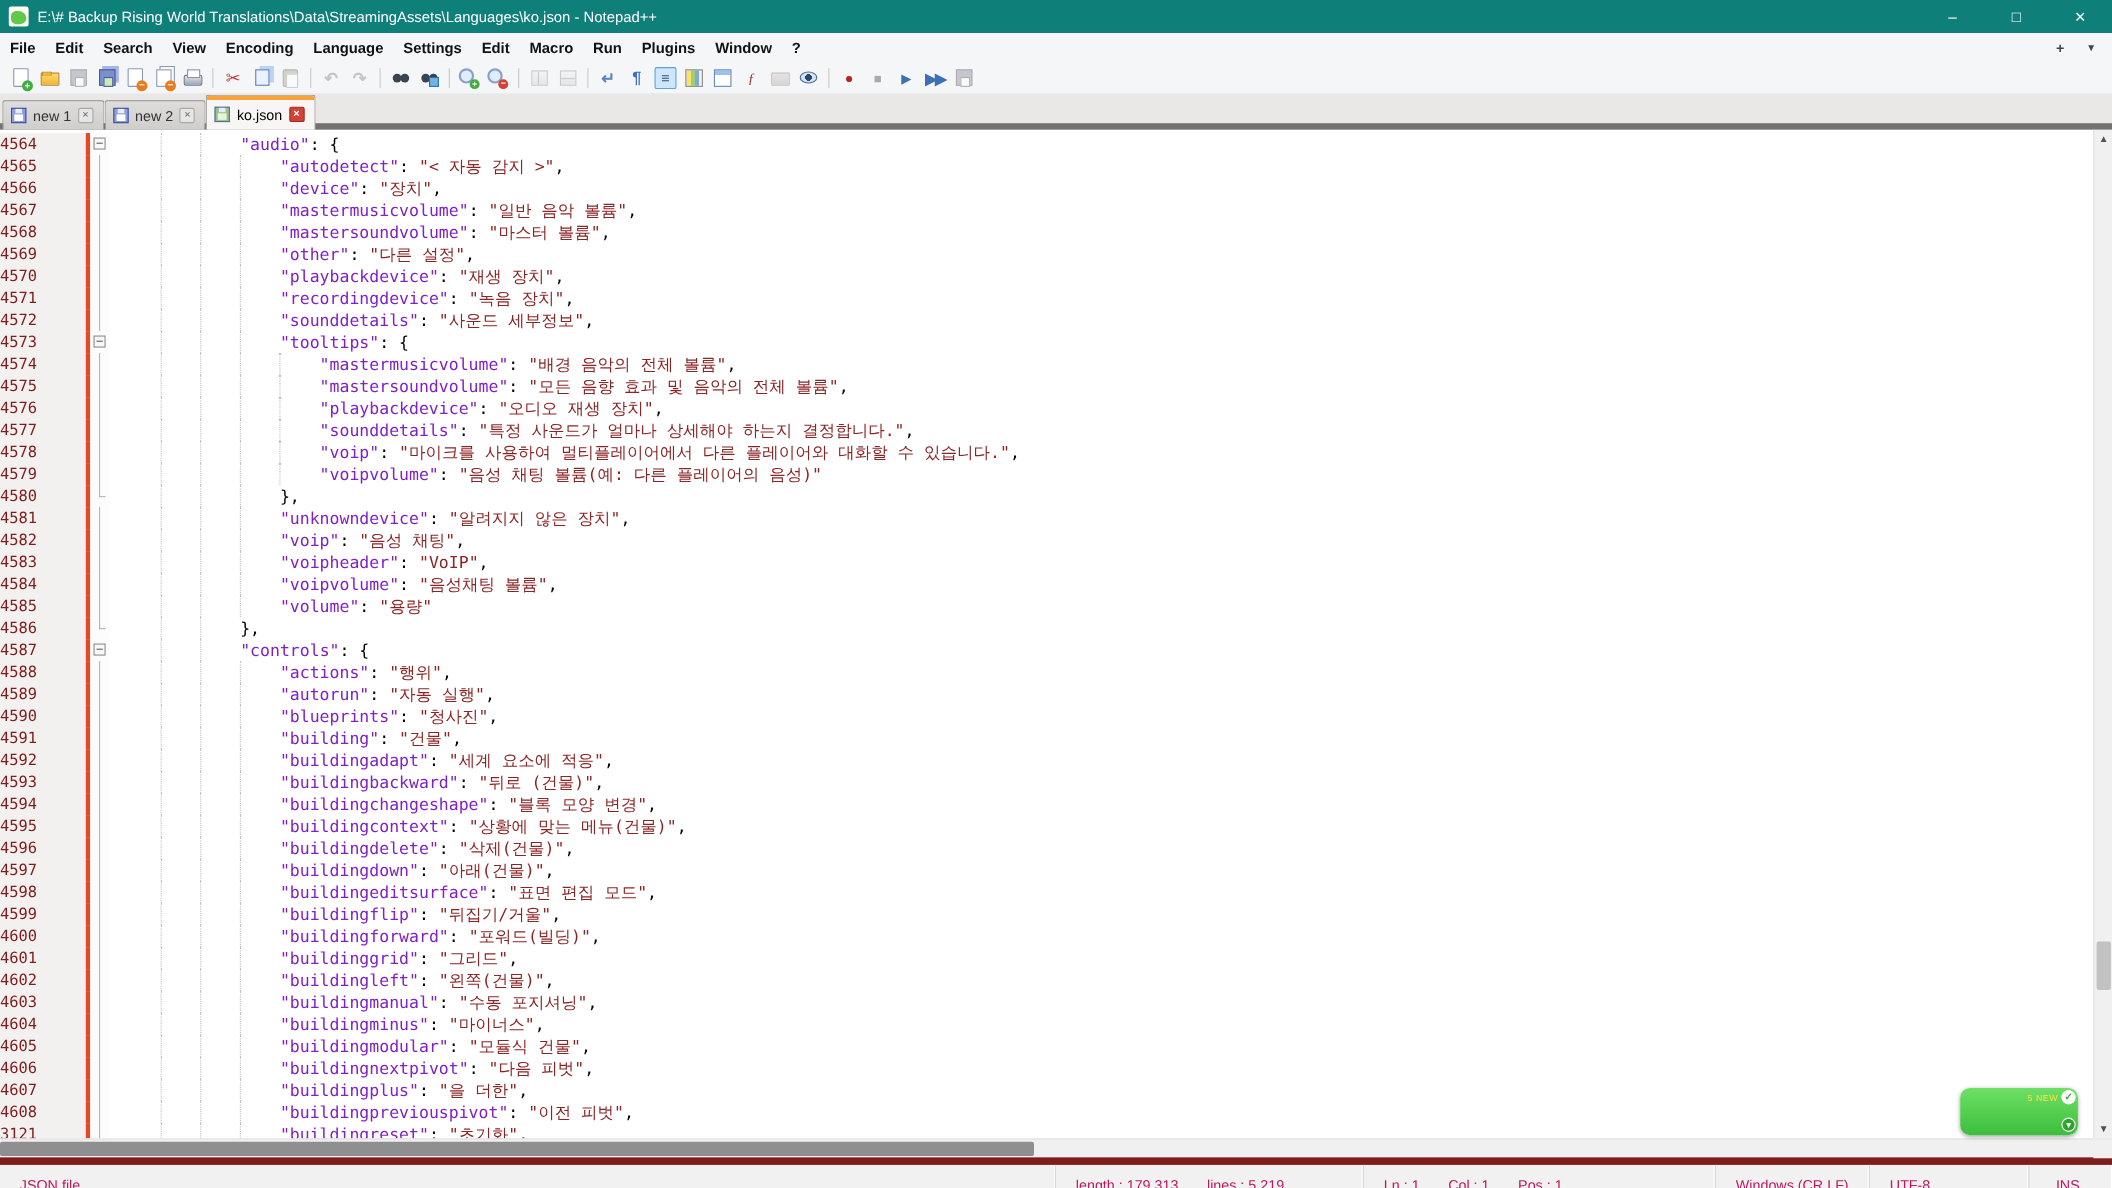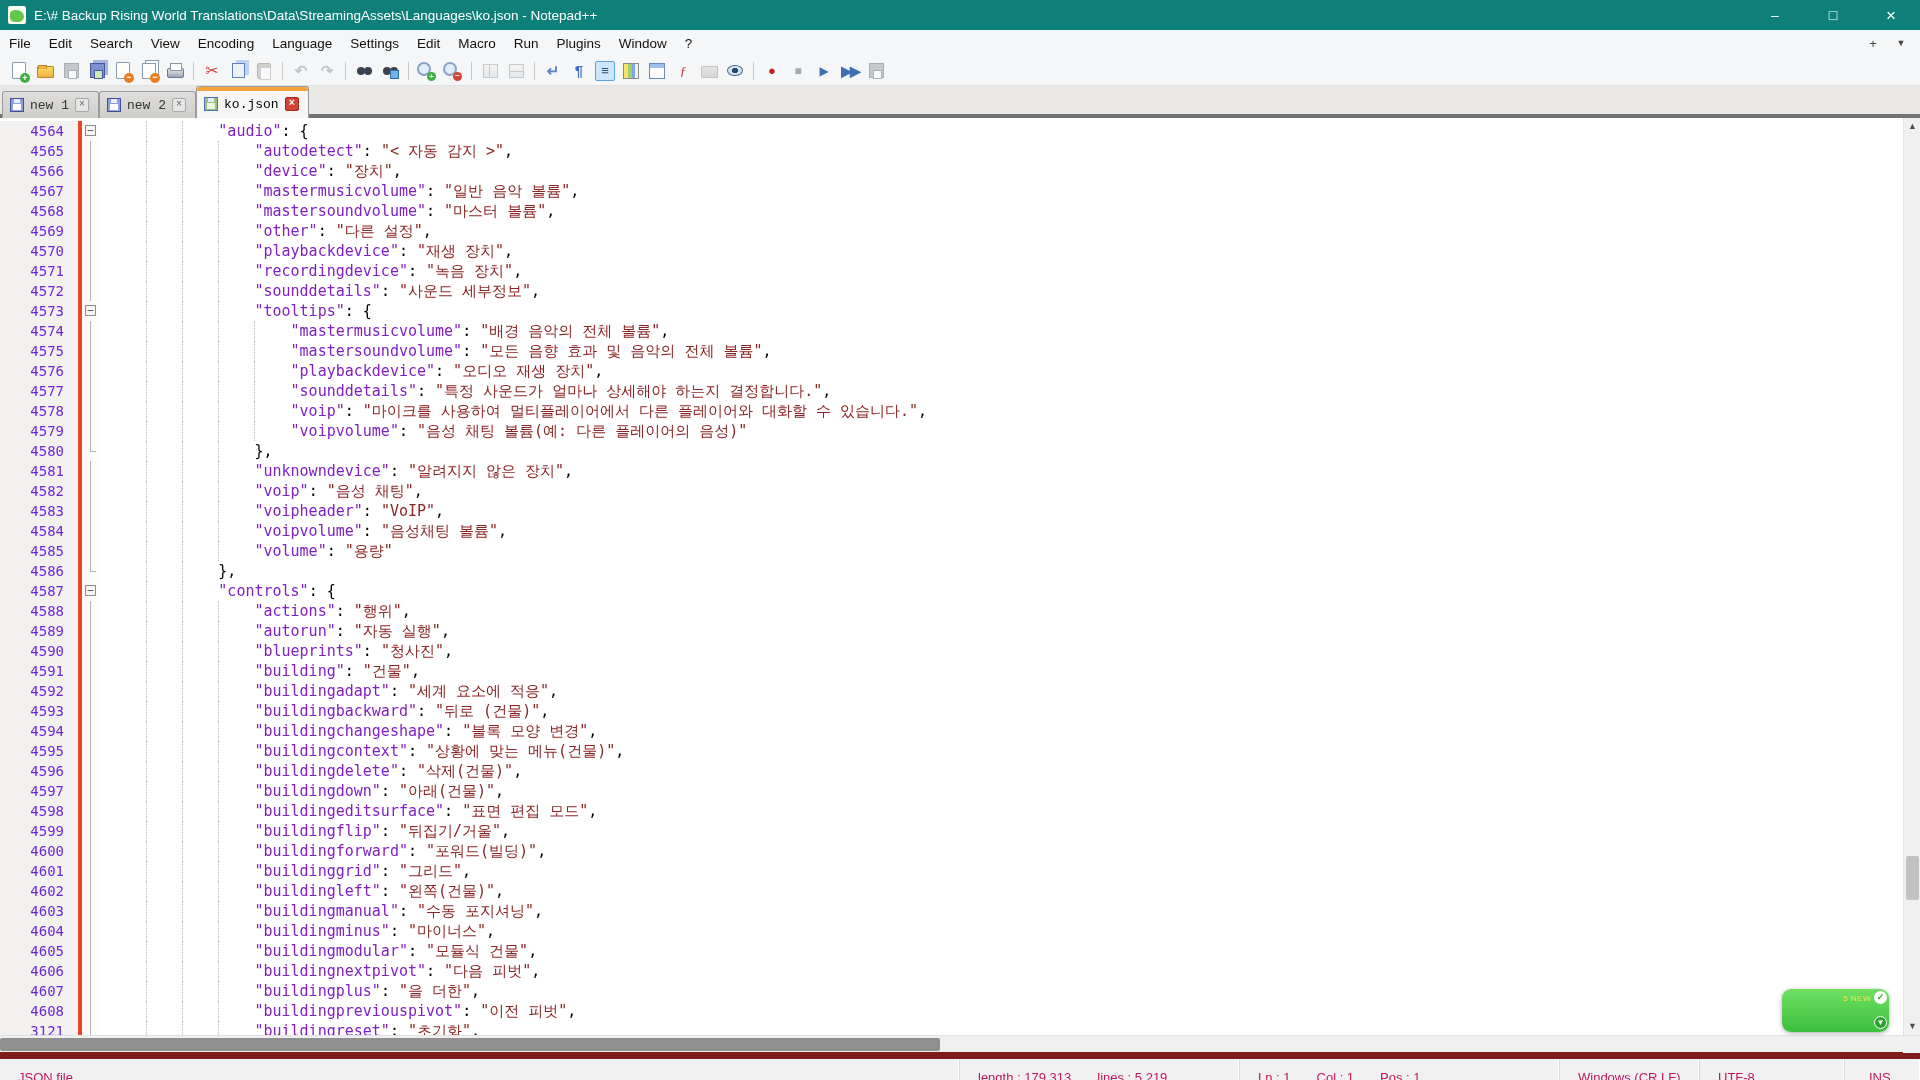--- a/index.html
+++ b/index.html
@@ -10,21 +10,21 @@
   
   .titlebar { height:30px; background:#0e8079; display:flex; align-items:center; color:#fff;justify-content:flex-end; }
   .app-icon { width:18px; height:18px; margin:0 8px 0 8px; position:relative; background:#fdfdf2; border-radius:2px; overflow:hidden; }
   .app-icon::after { content:""; position:absolute; left:2px; top:4px; width:14px; height:12px; background:#63c74c; border-radius:40% 60% 50% 40%; }
   .title-text { font-size:13.5px; white-space:nowrap; }
   .win-btns { margin-left:auto; display:flex; height:30px; }
   .win-btn { width:58px; height:30px; display:flex; align-items:center; justify-content:center; font-size:14px; color:#fff; }
   .win-btn span { line-height:1; }
 
   
-  .menubar { height:26px; background:#f5f6f7; display:flex; align-items:center; font-size:13.5px; color:#111; }
+  .menubar { height:26px; background:#f5f6f7; display:flex; align-items:center; font-size:13.5px; color:#111;font-weight:bold; }
   .menu-item { padding:3px 9px; white-space:nowrap; }
   .menubar-right { margin-left:auto; display:flex; align-items:center; gap:6px; padding-right:8px; color:#444; }
   .menubar-right .mini-btn { font-size:13px; width:22px; text-align:center; }
 
   
   .toolbar { height:30px; background:#f5f6f7; border-bottom:1px solid #e2e2e2; display:flex; align-items:center; padding-left:6px; }
   .tb-sep { width:1px; height:18px; background:#c9c9c9; margin:0 5px; }
   .tbi { position:relative; width:20px; height:20px; margin:0 3px; display:inline-flex; align-items:center; justify-content:center; font-size:14px; }
   .tbi.act { background:#cde6fb; border:1px solid #5ba4dc; border-radius:2px; }
   .tbi.dis { opacity:.45; filter:grayscale(85%); }
@@ -63,38 +63,38 @@
   .i-funclist { font-size:13px; font-style:italic; color:#b03030; font-family:"Liberation Serif",serif; }
   .i-funclist::before { content:""; position:absolute; inset:2px; border:1px solid #6a8ab8; background:#fff; z-index:-1; }
   .i-folderws::before { content:""; width:15px; height:10px; background:linear-gradient(#f3c6c6,#e3a0a0); border:1px solid #b87a7a; border-radius:1px; margin-top:3px; }
   .i-monitor::before { content:""; width:14px; height:9px; border-radius:50%; background:radial-gradient(circle at 50% 50%, #27496e 0 3px, #cfe4f5 3px); border:1px solid #4a688c; }
   .i-record { color:#c21f1f; font-size:13px; }
   .i-stop { color:#41506b; font-size:12px; }
   .i-play { color:#3c6fb4; font-size:12px; }
   .i-runmulti { color:#3c6fb4; font-size:14px; font-weight:bold; letter-spacing:-2px; }
 
   
-  .tabbar { height:32px; background:#e9e8e6; display:flex; align-items:flex-start; border-bottom:4px solid #737373; padding-left:2px;font-family:Liberation Mono, monospace; }
+  .tabbar { height:32px; background:#e9e8e6; display:flex; align-items:flex-start; border-bottom:6px solid #737373; padding-left:2px; }
   .tab { position:relative; height:27px; margin-top:5px; display:flex; align-items:center; gap:6px; padding:0 9px 0 7px; border:1px solid #9b9b9b; border-bottom:none; background:linear-gradient(#dedddb,#cfcecb); font-size:13px; color:#333; border-radius:3px 3px 0 0; }
   .tab.active { height:32px; margin-top:0; background:#f7f6f5; color:#000; padding-top:3px; }
   .tab.active::before { content:""; position:absolute; top:0; left:0; right:0; height:4px; background:#f9a23a; border-radius:3px 3px 0 0; }
   .tab-label { white-space:nowrap; }
   .floppy { width:14px; height:14px; background:#8f9fd8; border:1px solid #3d4f9e; position:relative; }
   .floppy::before { content:""; position:absolute; left:3px; top:0; width:6px; height:4px; background:#e8ecff; }
   .floppy::after { content:""; position:absolute; left:2px; bottom:1px; width:8px; height:6px; background:#fff; }
   .floppy.saved { background:#9cc08a; border-color:#4d6fae; }
   .floppy.saved::after { background:#e8f5d8; }
   .tab-close { width:14px; height:14px; border:1px solid #a8a8a8; background:#e6e6e6; color:#666; font-size:10px; line-height:12px; text-align:center; border-radius:2px; }
   .tab.active .tab-close { background:#d04437; border-color:#a8271c; color:#fff; font-weight:bold; }
 
   
   .editor { position:relative; height:917px; background:#fff; overflow:hidden; display:flex; }
   .code-pane { flex:1; overflow:hidden; padding-top:3px; }
   .row { display:flex; height:20px; line-height:20px; font-family:"DejaVu Sans Mono","Liberation Mono",monospace; font-size:15px; }
-  .ln { width:78px; padding-right:14px; text-align:right; color:#6d28d9; background:#f3f1ef; font-size:14px; flex:0 0 auto; }
+  .ln { width:78px; padding-right:14px; text-align:left; color:#7f1d1d; background:#f3f1ef; font-size:14px; flex:0 0 auto; }
   .chg { width:4px; background:#e84723; flex:0 0 auto; }
   .fold { width:18px; position:relative; flex:0 0 auto; background:#fcfcfc; }
   .fm-box { position:absolute; left:3px; top:4px; width:11px; height:11px; border:1px solid #8c8c8c; background:#f8f8f8; color:#555; font-size:11px; line-height:9px; text-align:center; }
   .fm-line { position:absolute; left:8px; top:0; width:1px; height:20px; background:#b4b4b4; }
   .fm-end { position:absolute; left:8px; top:0; width:6px; height:11px; border-left:1px solid #b4b4b4; border-bottom:1px solid #b4b4b4; }
   .code { white-space:pre; padding-left:10px; color:#000; }
   .g { display:inline-block; width:4ch; height:20px; vertical-align:top; }
   .gb { border-left:1px dotted #bdbdbd; }
   .jk { color:#8121c4; }
   .jv { color:#8a2525; }

